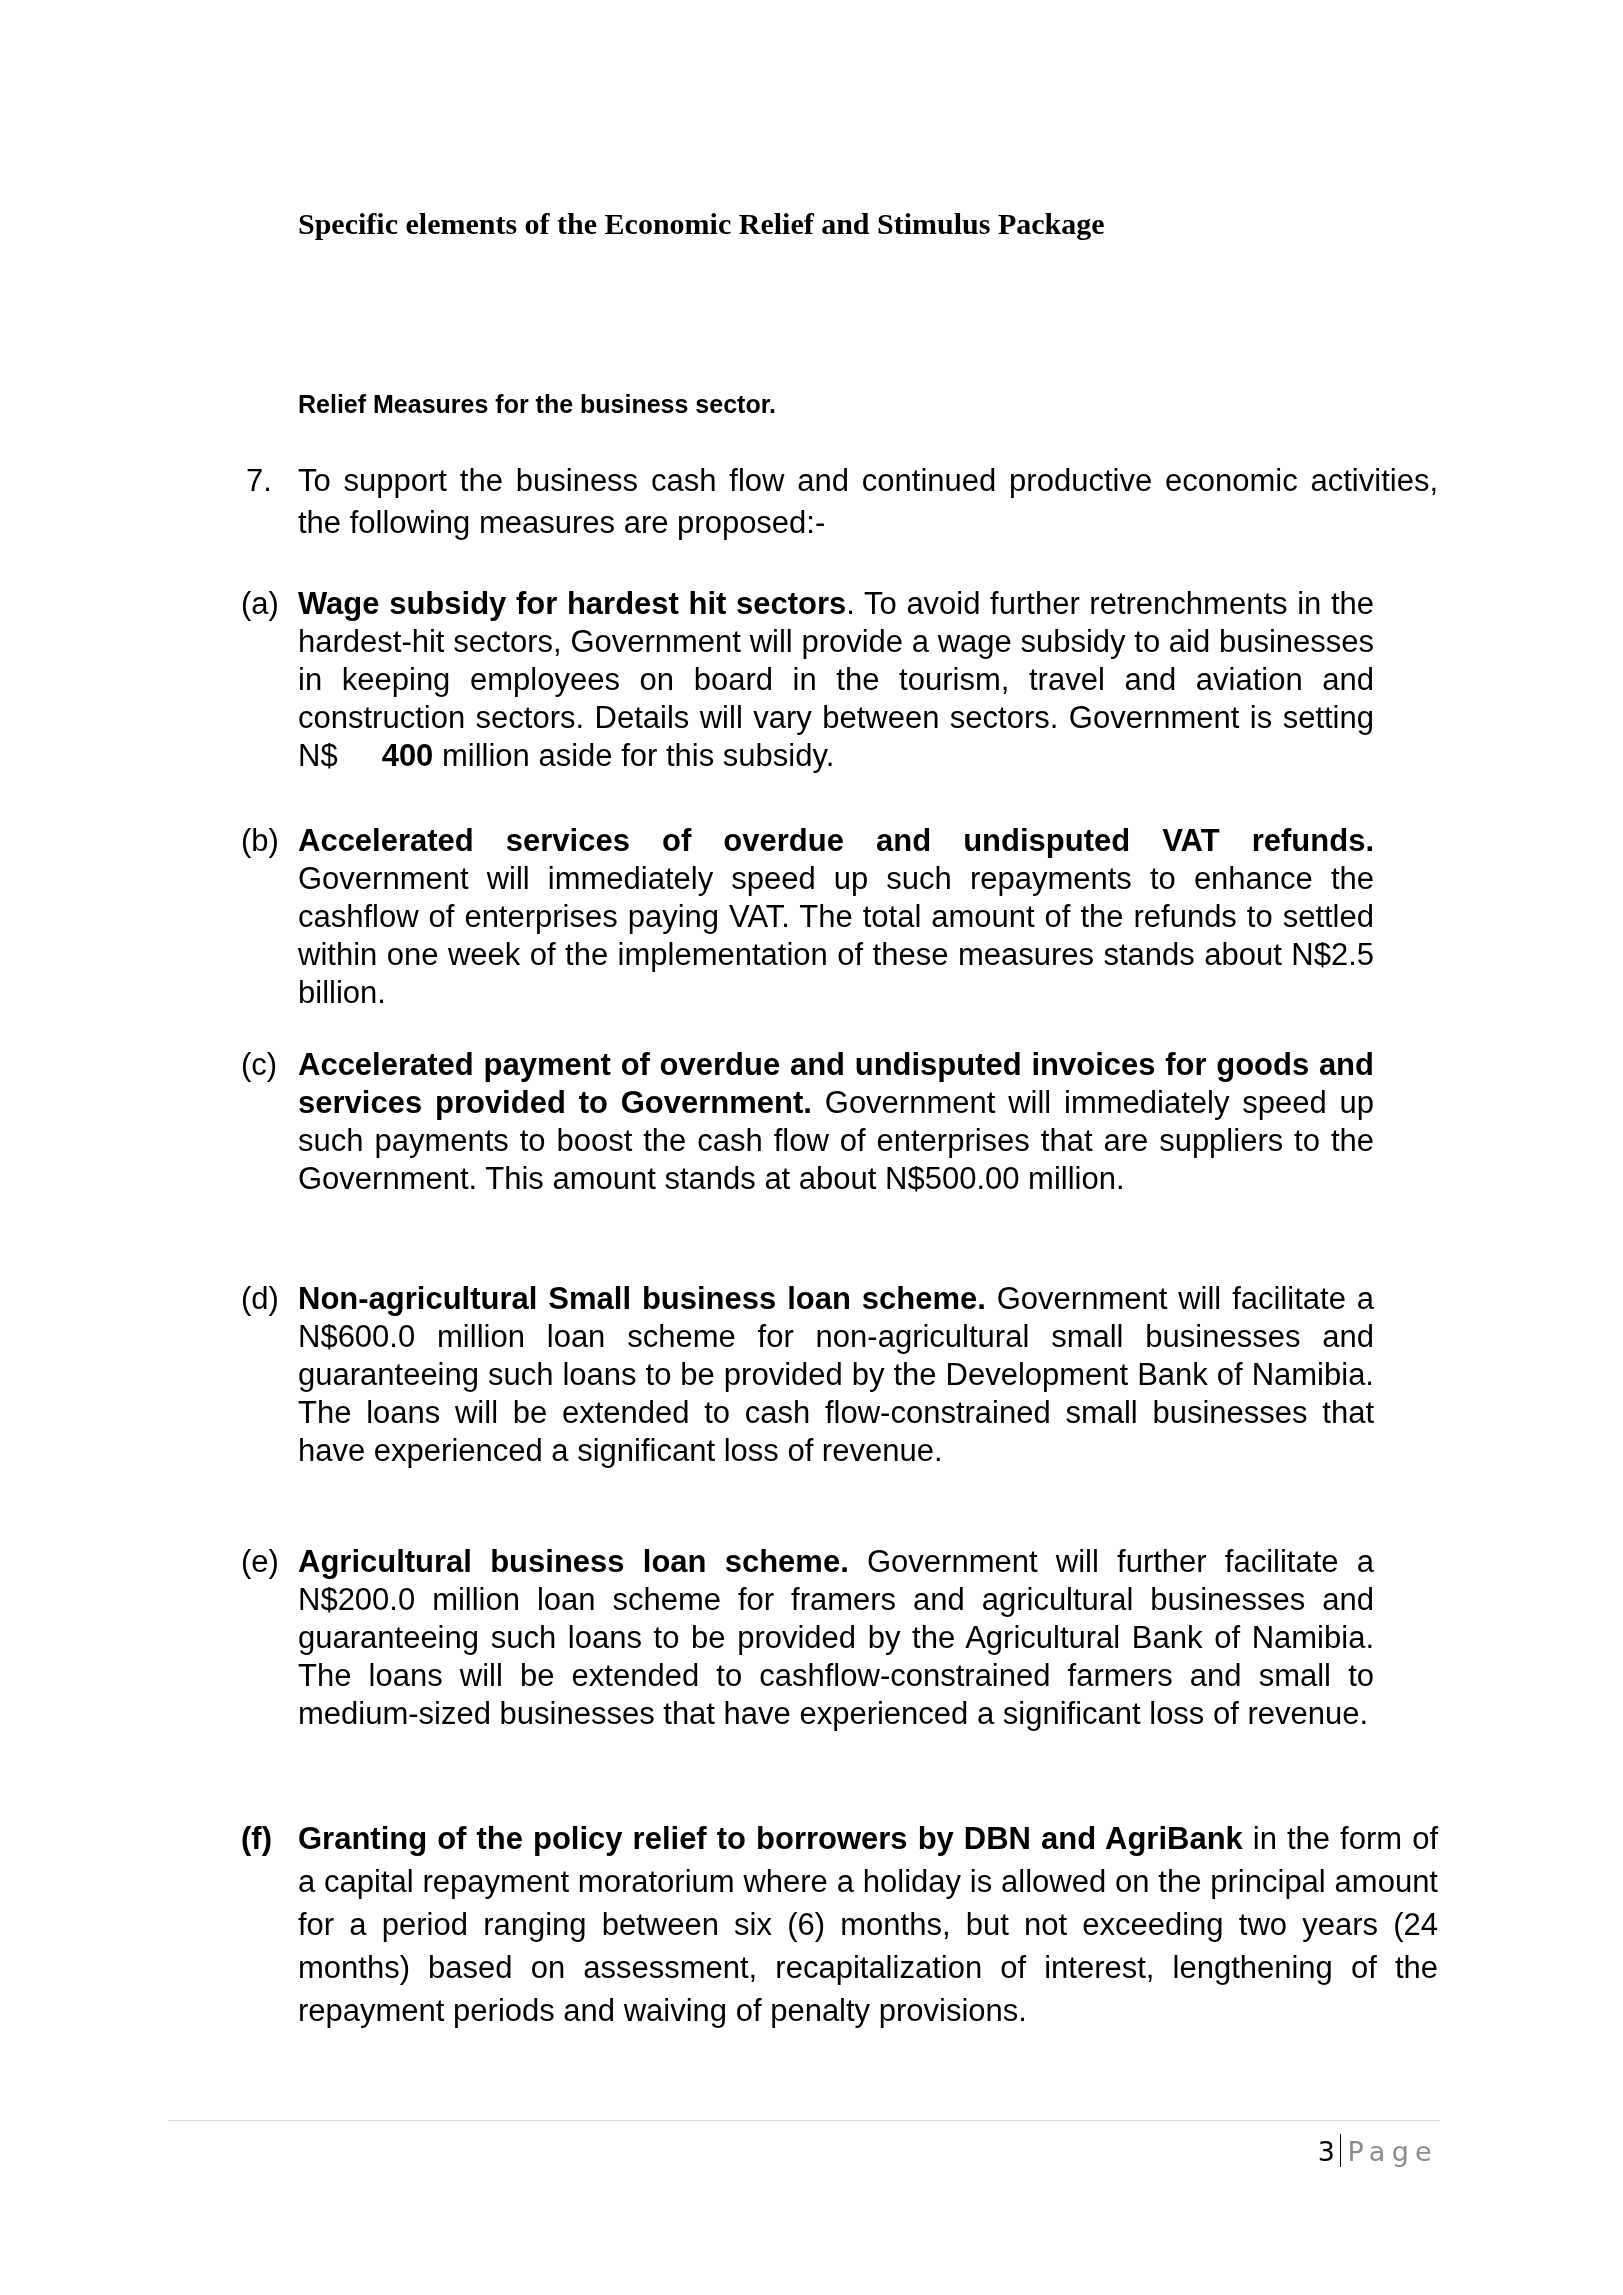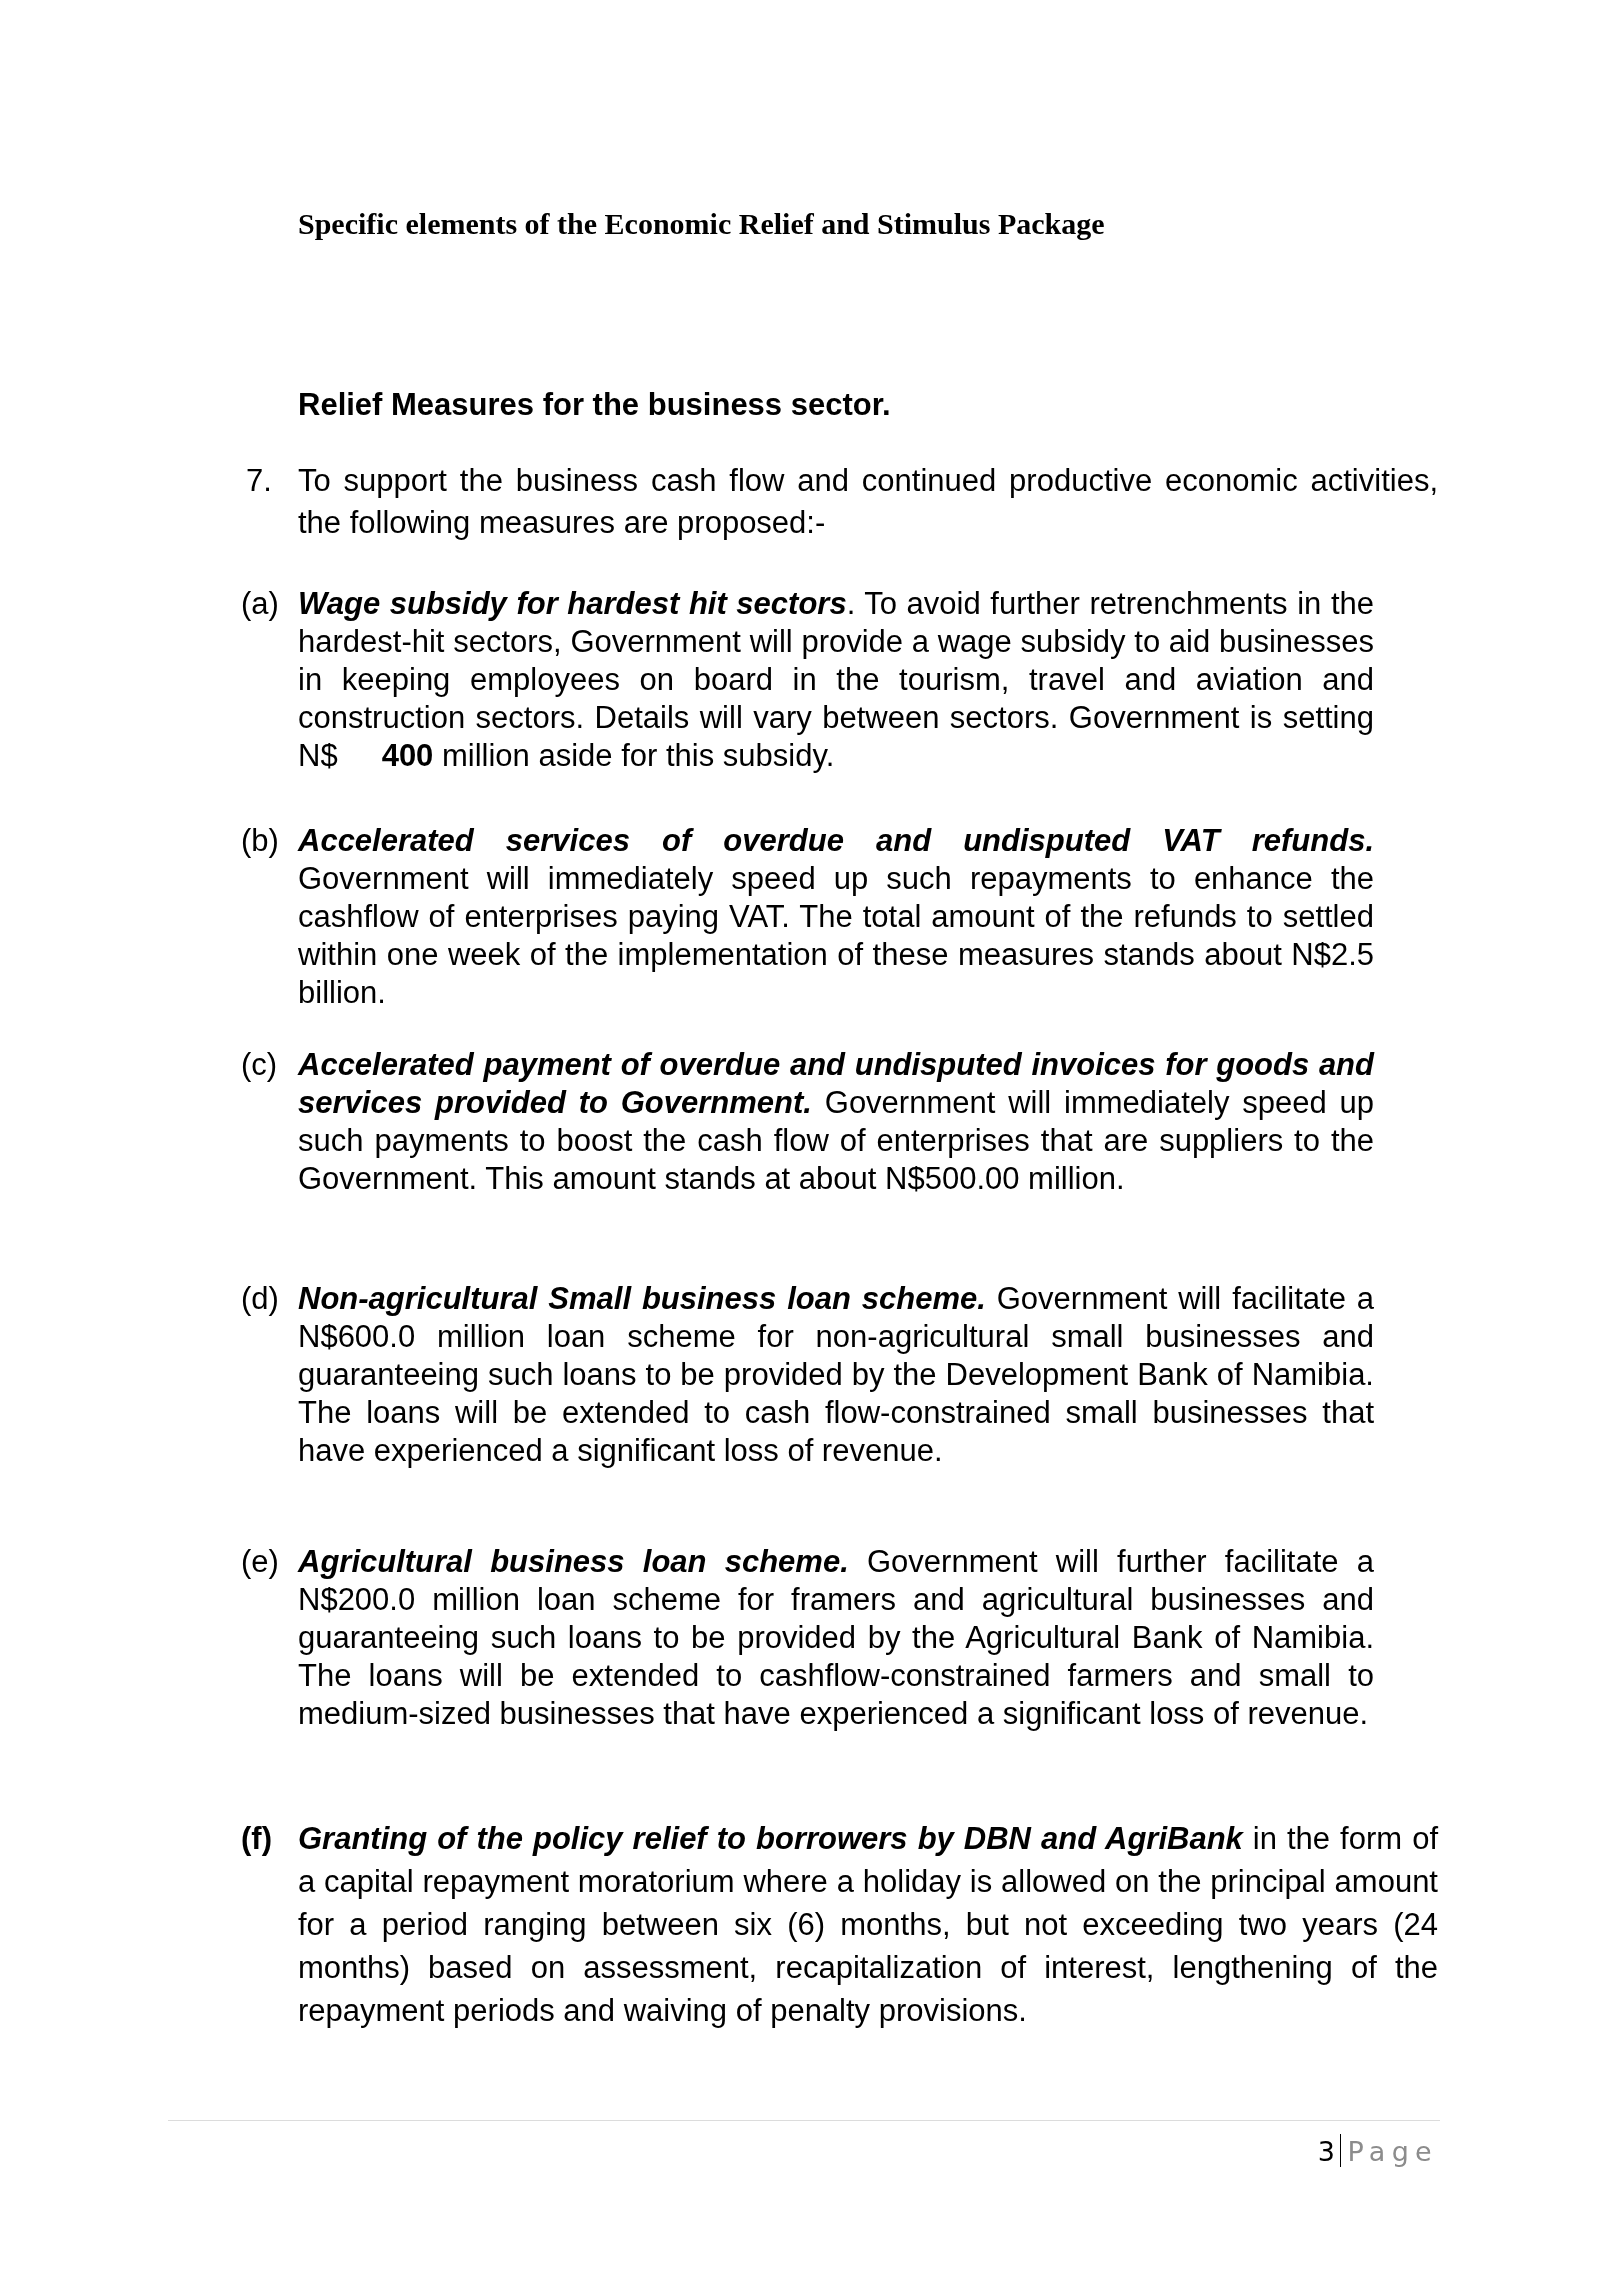--- a/index.html
+++ b/index.html
@@ -26,39 +26,38 @@
       line-height: 57px;
       text-align: justify;
       text-align-last: left;
       margin: 0;
     }
     .section-heading {
       position: absolute;
       left: 298px;
       top: 385px;
       font-weight: bold;
-      font-size: 31px;
+      font-size: 25px;
       line-height: 39px;
       margin: 0;
     }
     .para {
       position: absolute;
       font-size: 31px;
       text-align: justify;
       margin: 0;
     }
     .para .label {
       position: absolute;
       left: -57px;
       top: 0;
       text-align: left;
     }
     .para .lead {
       font-weight: bold;
-      font-style: italic;
     }
     .para .amount {
       font-weight: bold;
       margin-left: 44px;
     }
     #para-7 {
       left: 298px;
       top: 460px;
       width: 1140px;
       line-height: 42px;

